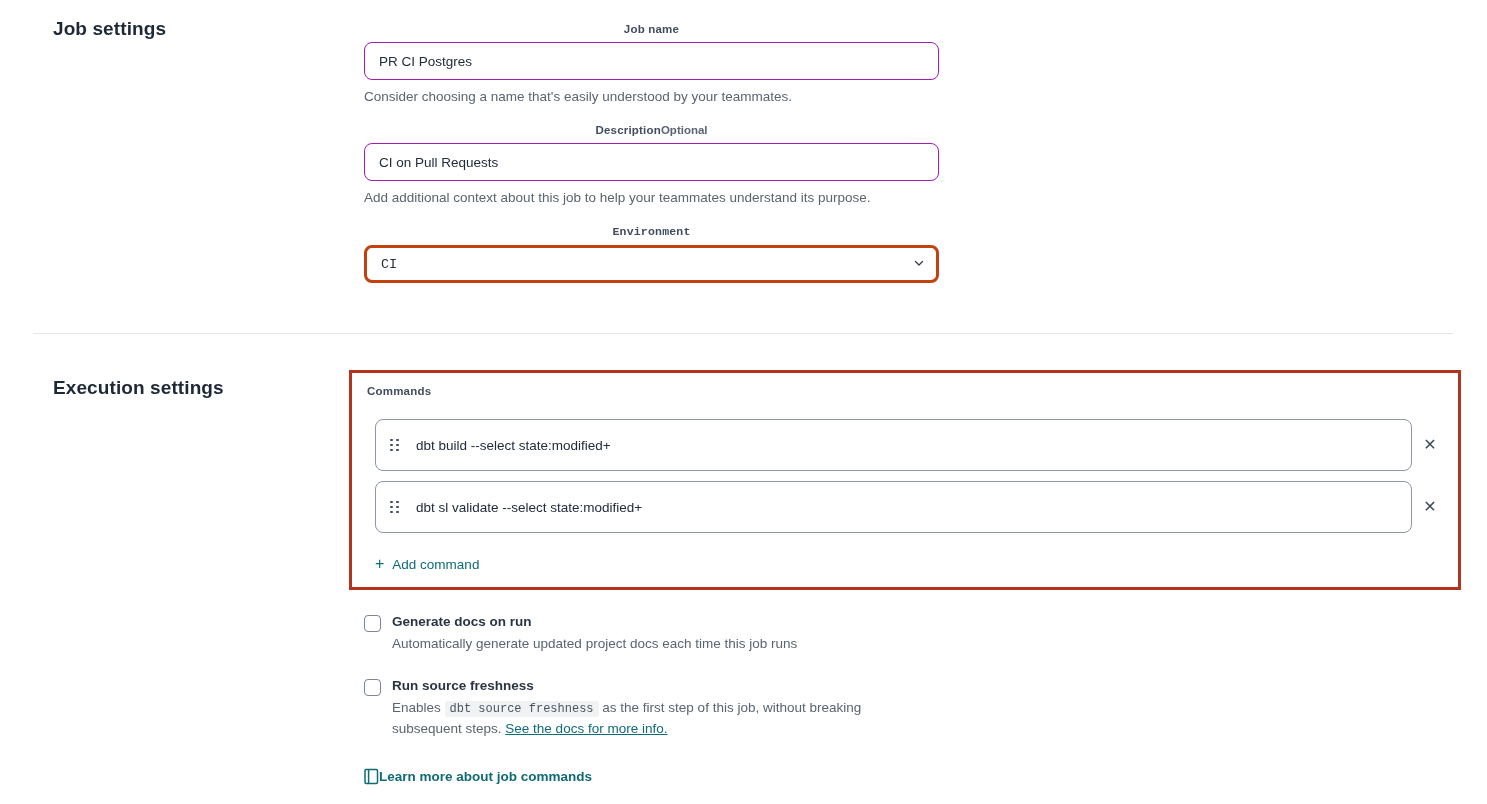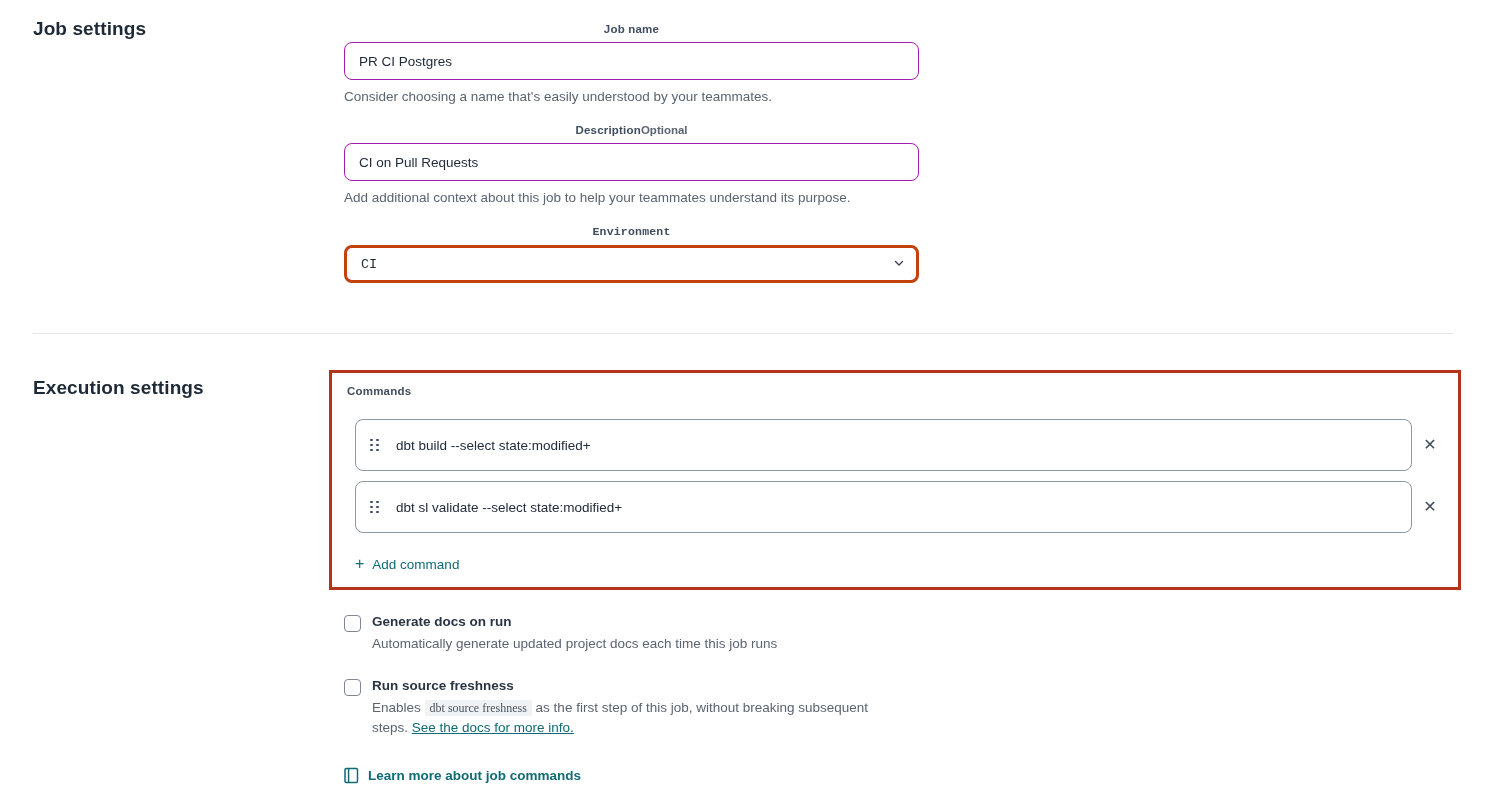--- a/index.html
+++ b/index.html
@@ -6,21 +6,21 @@
   html, body { background: #ffffff; }
   body {
     width: 1487px;
     min-height: 804px;
     font-family: "Liberation Sans", sans-serif;
     color: #1f2b3a;
     position: relative;
   }
   .page { padding-top: 18px; }
 
-  .section { display: flex; }
+  .section { display: flex; padding-left: 20px; }
   .left-col {
     width: 329px;
     flex: 0 0 329px;
     padding-left: 33px;
   }
   .right-col { flex: 1 1 auto; }
 
   h2.section-heading {
     font-size: 19px;
     font-weight: 700;
@@ -193,37 +193,36 @@
     cursor: pointer;
     display: block;
   }
   .checkbox-desc {
     margin-top: 5px;
     font-size: 13.5px;
     color: #5b646f;
     line-height: 1.48;
   }
   .code-chip {
-    font-family: Liberation Serif, serif;
+    font-family: Liberation Mono, monospace;
     font-size: 12px;
     background: #f1f2f4;
     color: #4a5460;
     padding: 1px 5px;
     border-radius: 2px;
   }
   .inline-link {
     color: #0f6b75;
     text-decoration: underline;
     cursor: pointer;
   }
 
   .learn-more {
     display: inline-flex;
     align-items: center;
-    gap: 9px;
     margin: 29px 0 18px 15px;
     font-size: 13.5px;
     font-weight: 700;
     color: #0f6b75;
     text-decoration: none;
     cursor: pointer;
   }
   .learn-more svg { display: block; }
 </style>
 </head>

